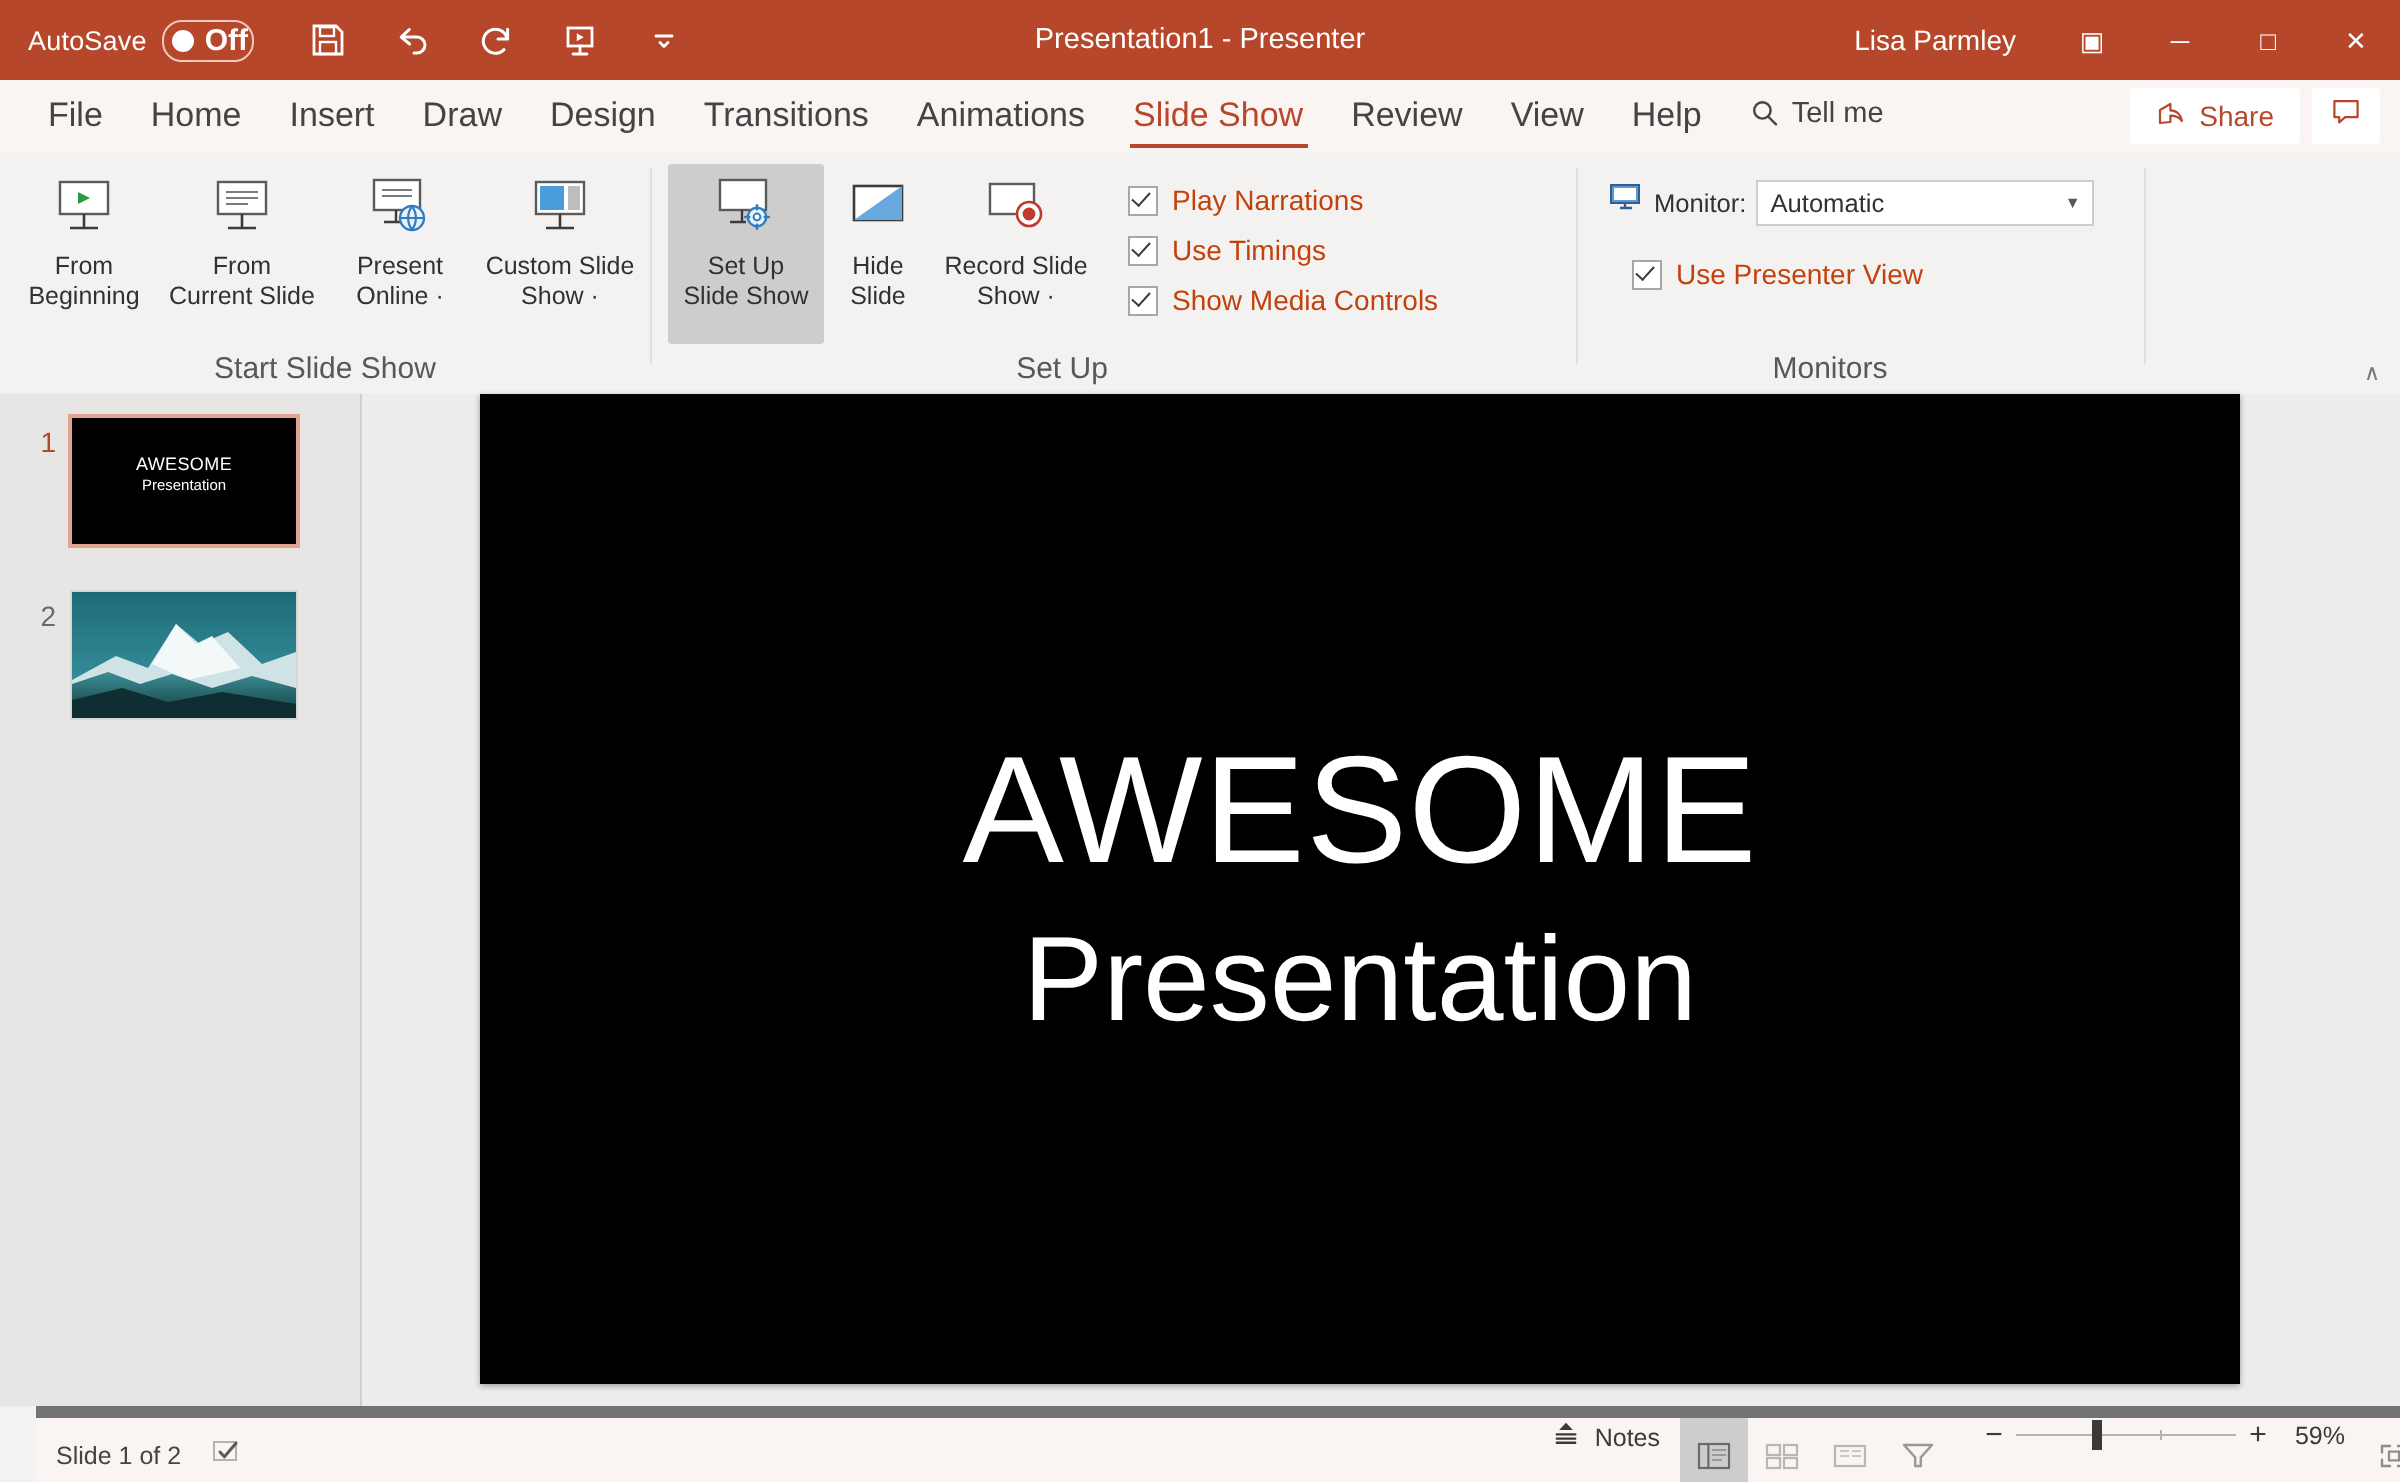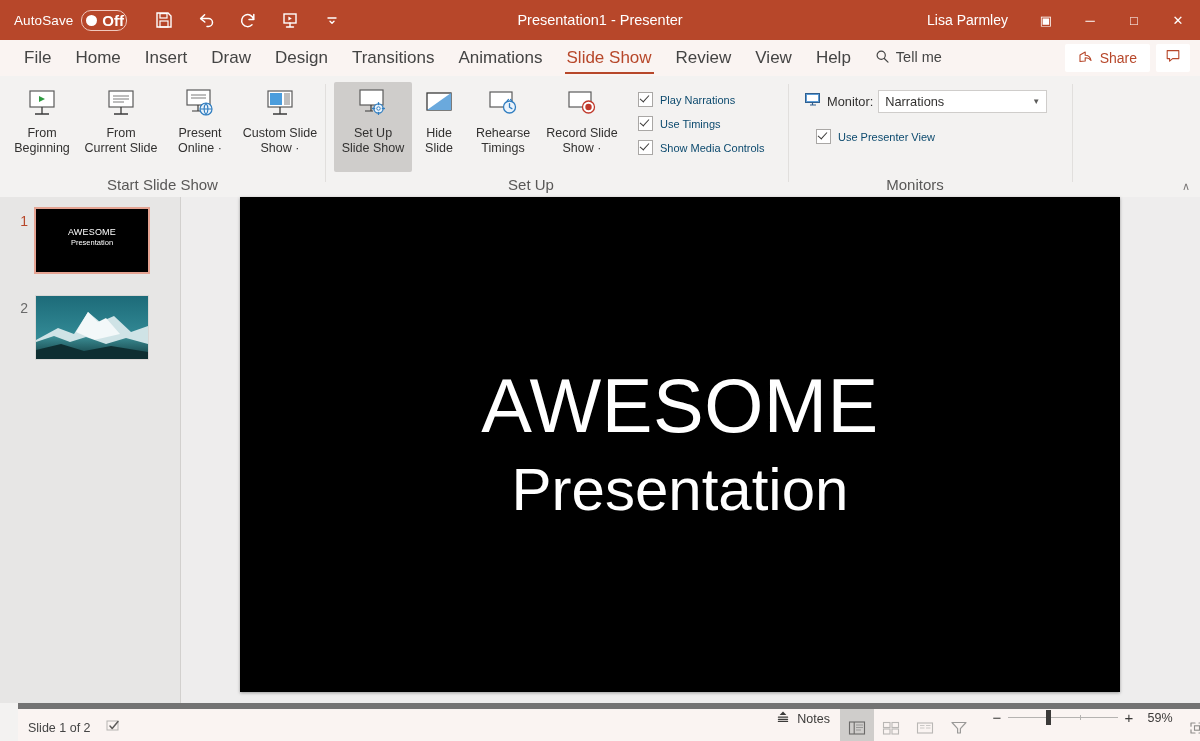--- a/index.html
+++ b/index.html
@@ -99,21 +99,21 @@
   .chk-col { display: flex; flex-direction: column; gap: 9px; padding-top: 10px; }
   .chkrow { display: flex; align-items: center; gap: 7px; }
   .chkbox {
     width: 13px; height: 13px; border: 1px solid #a9a7a5; background: #fff;
     position: relative; flex: none;
   }
   .chkbox.on::after {
     content: ""; position: absolute; left: 3px; top: 0px; width: 4px; height: 8px;
     border: solid #3b3a39; border-width: 0 1.6px 1.6px 0; transform: rotate(42deg);
   }
-  .chklabel { font-size: 11px; color: #0c4a6e; white-space: nowrap; }
+  .chklabel { font-size: 14px; color: #c2410c; white-space: nowrap; }
 
   .monitor-row { display: flex; align-items: center; gap: 5px; padding-top: 14px; }
   .monitor-lbl { font-size: 12.8px; color: #323130; }
   .combo {
     width: 155px; height: 21px; background: #fff; border: 1px solid #cfcdcb;
     display: flex; align-items: center; padding: 0 6px; font-size: 12.8px; color: #323130;
     position: relative;
   }
   .combo .caret { position: absolute; right: 6px; font-size: 8px; color: #5b5a59; }
   .collapse-ribbon { position: absolute; right: 10px; bottom: 4px; font-size: 11px; color: #7a7877; }
@@ -352,34 +352,20 @@
                 <rect x="6" y="6" width="24" height="17" fill="#fff" stroke="#3b3b3b" stroke-width="1.3"></rect>
                 <path d="M6 23 30 6v17z" fill="#6aa9dd"></path>
               </svg>
           </span>
           <span class="lbl">
             <span>Hide</span><br>
             <span>Slide</span>
           </span>
         </div>
 
-        <div class="bigbtn" style="width:74px">
-          <span class="ico">
-            <svg width="36" height="34" viewBox="0 0 36 34">
-                <rect x="5" y="5" width="22" height="15" fill="#fff" stroke="#5b5b5b" stroke-width="1.2"></rect>
-                <circle cx="24.5" cy="20" r="6" fill="#eaf3fb" stroke="#2f7dc0" stroke-width="1.3"></circle>
-                <path d="M24.5 16.6v3.6l2.4 1.4" stroke="#2f7dc0" stroke-width="1.3" fill="none" stroke-linecap="round"></path>
-                <path d="M22.3 13.6l1.2-1.2M26.7 13.6l-1.2-1.2" stroke="#2f7dc0" stroke-width="1.2" stroke-linecap="round"></path>
-              </svg>
-          </span>
-          <span class="lbl">
-            <span>Rehearse</span><br>
-            <span>Timings</span>
-          </span>
-        </div>
 
         <div class="bigbtn" style="width:84px">
           <span class="ico">
             <svg width="36" height="34" viewBox="0 0 36 34">
                 <rect x="5" y="5" width="22" height="15" fill="#fff" stroke="#5b5b5b" stroke-width="1.2"></rect>
                 <circle cx="24.5" cy="20" r="6" fill="#fff" stroke="#c0392b" stroke-width="1.3"></circle>
                 <circle cx="24.5" cy="20" r="3.2" fill="#c0392b"></circle>
               </svg>
           </span>
           <span class="lbl">
@@ -413,21 +399,21 @@
         <div class="monitor-row">
           <span>
             <svg width="18" height="16" viewBox="0 0 18 16">
                 <rect x="1.5" y="1.5" width="14" height="9" fill="#5b9bd5" stroke="#2f5f8f" stroke-width="1"></rect>
                 <rect x="3" y="3" width="11" height="6" fill="#fff"></rect>
                 <path d="M6 13h6M8.5 10.5v2.5" stroke="#2f5f8f" stroke-width="1.2"></path>
               </svg>
           </span>
           <span class="monitor-lbl">Monitor:</span>
           <span class="combo">
-            <span>Narrations</span>
+            <span>Automatic</span>
             <span class="caret">▼</span>
           </span>
         </div>
         <div class="chkrow" style="margin-top:16px; margin-left:12px;">
           <span class="chkbox on"></span>
           <span class="chklabel">Use Presenter View</span>
         </div>
       </div>
       <div class="gcaption" style="left:10px; width:230px;">Monitors</div>
     </div>

